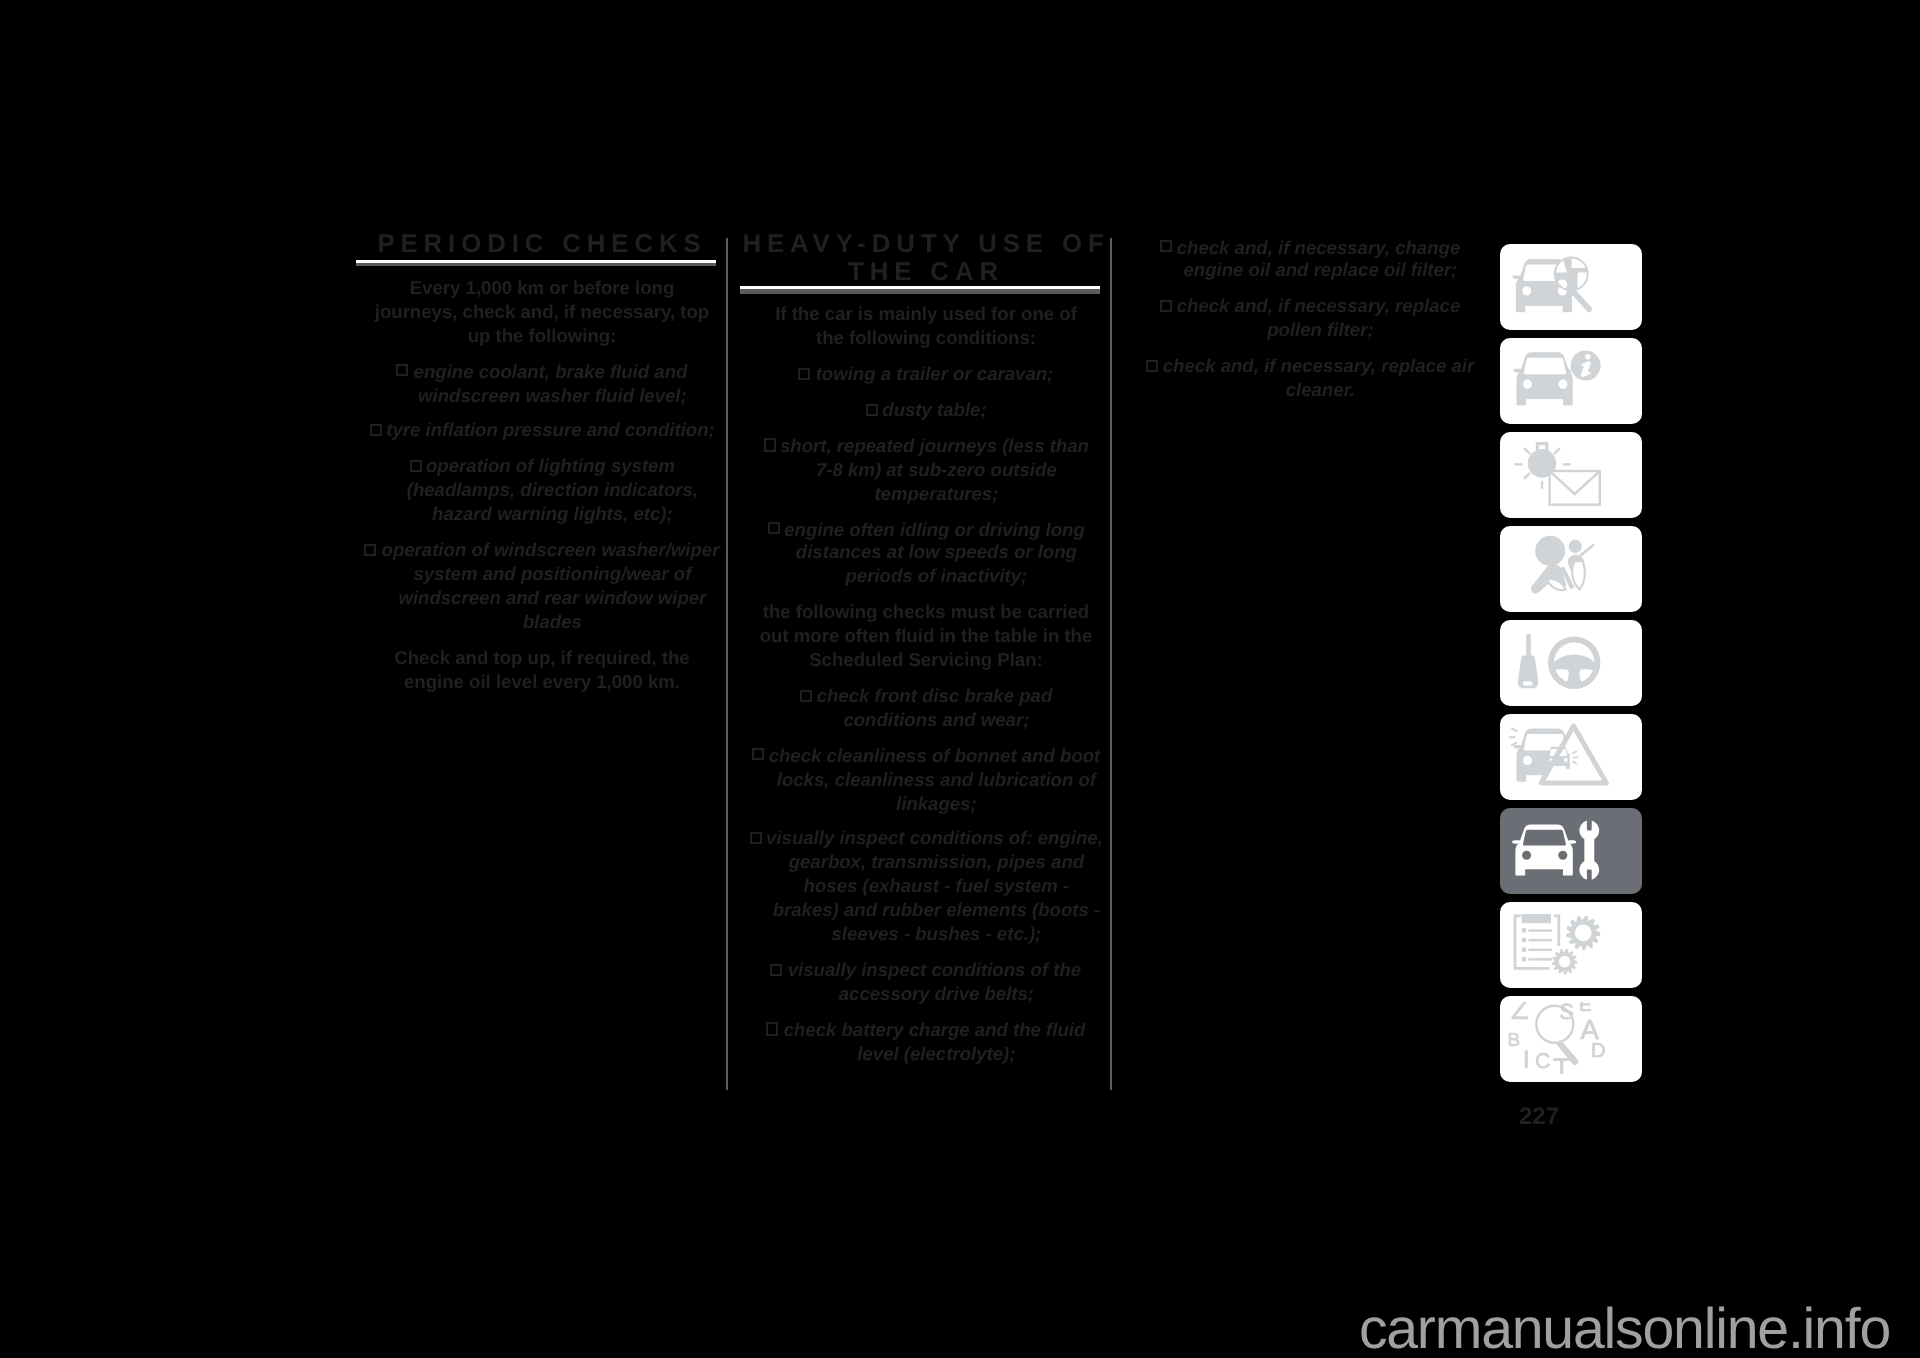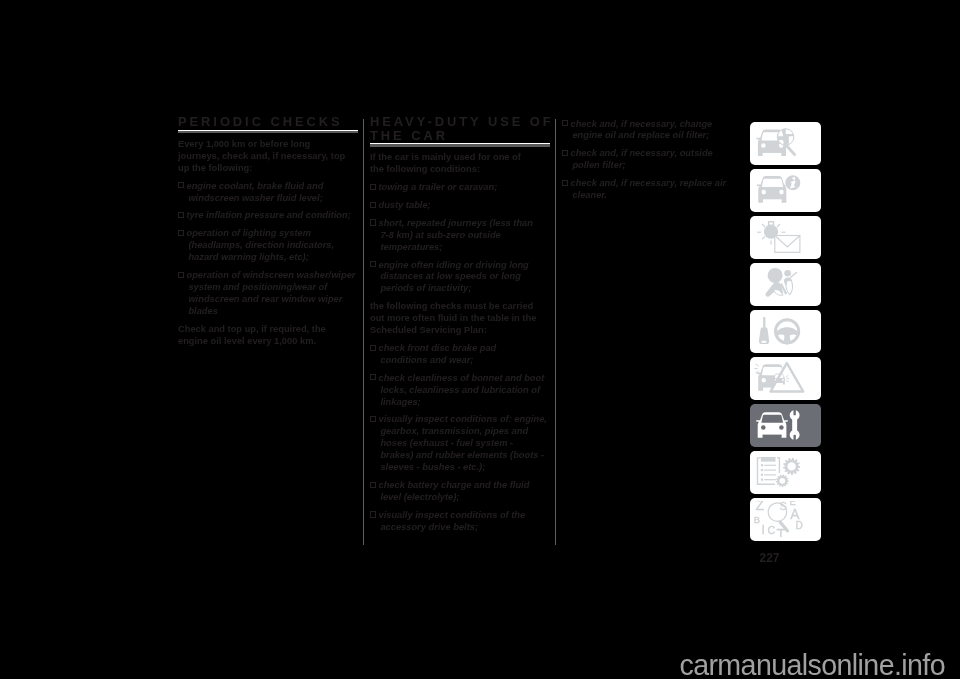--- a/index.html
+++ b/index.html
@@ -1,18 +1,18 @@
 <!DOCTYPE html>
 <html><head>
 <meta charset="utf-8">
 <title>Car manual page</title>
 <style>
   html,body{margin:0;padding:0;background:#000;width:960px;height:679px;overflow:hidden;}
   body{font-family:"Liberation Sans",sans-serif;}
-  .page{position:relative;width:960px;height:679px;background:#000;}
+  .page{position:relative;width:960px;height:679px;background:#000;text-align:center;}
   .cols{position:absolute;left:178px;top:115.4px;width:572px;}
   .col{position:absolute;top:0;width:186px;color:#231f20;}
   .col1{left:0;}
   .col2{left:192px;}
   .col3{left:384px;top:3.2px;}
   h2.sec{font-size:12.9px;font-weight:bold;letter-spacing:2.95px;margin:0;line-height:13.3px;color:#231f20;text-transform:uppercase;}
   .rule{width:180px;height:3.2px;background:linear-gradient(#ffffff 0px,#ffffff 1.4px,#5a5a5a 1.4px,#5a5a5a 3.2px);margin-top:1.5px;margin-bottom:5.5px;}
   p{margin:0 0 6.0px 0;font-size:9.3px;line-height:11.9px;font-weight:bold;color:#231f20;white-space:nowrap;}
   p.item{padding-left:8.6px;text-indent:-8.6px;font-style:italic;}
   .bullet{display:inline-block;width:6.1px;height:6.1px;border:1.35px solid #231f20;box-sizing:border-box;margin-right:2.4px;vertical-align:0.3px;}
@@ -49,26 +49,26 @@
         <div class="rule"></div>
         <p class="para"><span class="ln">If the car is mainly used for one of</span><br><span class="ln">the following conditions:</span></p>
         <p class="item"><span class="bullet"></span><span class="ln">towing a trailer or caravan;</span></p>
         <p class="item"><span class="bullet"></span><span class="ln">dusty table;</span></p>
         <p class="item"><span class="bullet"></span><span class="ln">short, repeated journeys (less than</span><br><span class="ln">7-8 km) at sub-zero outside</span><br><span class="ln">temperatures;</span></p>
         <p class="item"><span class="bullet"></span><span class="ln">engine often idling or driving long</span><br><span class="ln">distances at low speeds or long</span><br><span class="ln">periods of inactivity;</span></p>
         <p class="para"><span class="ln">the following checks must be carried</span><br><span class="ln">out more often fluid in the table in the</span><br><span class="ln">Scheduled Servicing Plan:</span></p>
         <p class="item"><span class="bullet"></span><span class="ln">check front disc brake pad</span><br><span class="ln">conditions and wear;</span></p>
         <p class="item"><span class="bullet"></span><span class="ln">check cleanliness of bonnet and boot</span><br><span class="ln">locks, cleanliness and lubrication of</span><br><span class="ln">linkages;</span></p>
         <p class="item"><span class="bullet"></span><span class="ln">visually inspect conditions of: engine,</span><br><span class="ln">gearbox, transmission, pipes and</span><br><span class="ln">hoses (exhaust - fuel system -</span><br><span class="ln">brakes) and rubber elements (boots -</span><br><span class="ln">sleeves - bushes - etc.);</span></p>
+        <p class="item"><span class="bullet"></span><span class="ln">visually inspect conditions of the</span><br><span class="ln">accessory drive belts;</span></p>
         <p class="item"><span class="bullet"></span><span class="ln">check battery charge and the fluid</span><br><span class="ln">level (electrolyte);</span></p>
-        <p class="item"><span class="bullet"></span><span class="ln">visually inspect conditions of the</span><br><span class="ln">accessory drive belts;</span></p>
       </div>
     <div class="col col3">
         <p class="item"><span class="bullet"></span><span class="ln">check and, if necessary, change</span><br><span class="ln">engine oil and replace oil filter;</span></p>
-        <p class="item"><span class="bullet"></span><span class="ln">check and, if necessary, outside</span><br><span class="ln">pollen filter;</span></p>
+        <p class="item"><span class="bullet"></span><span class="ln">check and, if necessary, replace</span><br><span class="ln">pollen filter;</span></p>
         <p class="item"><span class="bullet"></span><span class="ln">check and, if necessary, replace air</span><br><span class="ln">cleaner.</span></p>
       </div>
   </div>
   <div class="vrule" style="left:362.6px;top:118.7px;height:426px;"></div>
   <div class="vrule" style="left:554.6px;top:118.7px;height:426px;"></div>
   <div class="tabs">
       <div class="tab" style="top: 0px;">
         <span>
           <svg width="66" height="36" viewBox="0 0 66 36">
             <defs>

